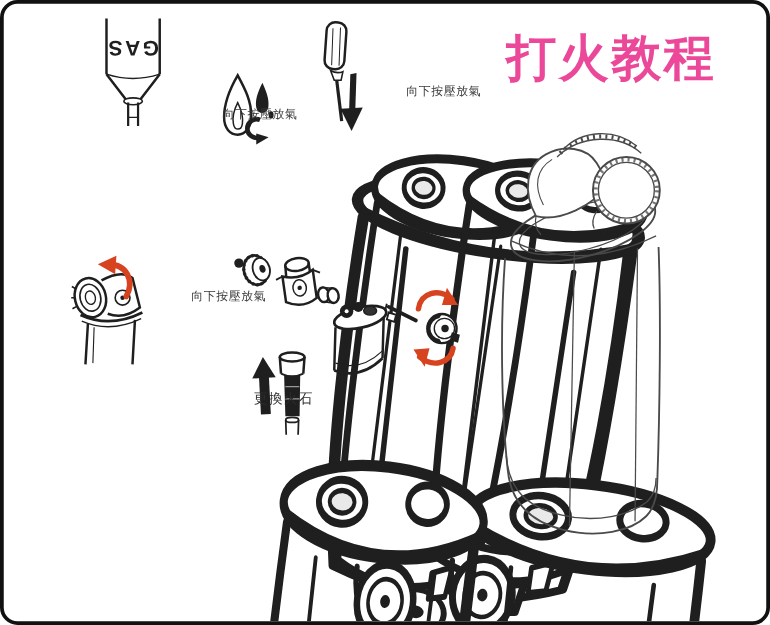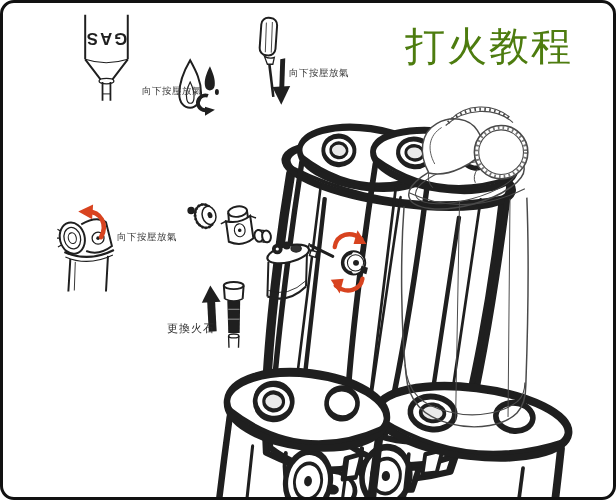--- a/index.html
+++ b/index.html
@@ -4,24 +4,24 @@
 <style>
   :root{
     --background:#ffffff; --frame:#111111; --ink:#1f1f1f; --ink-soft:#4a4a4a;
     --label:#3b3b3b; --accent-red:#d8431f;
   }
   html,body{margin:0;padding:0;background:#fff;}
   body{font-family:"Liberation Sans",sans-serif;}
   .frame{position:relative;width:616px;height:500px;box-sizing:border-box;
          border:3px solid var(--frame);border-radius:14px;background:var(--background);overflow:hidden;}
   .art{position:absolute;left:0;top:0;width:100%;height:100%;}
-  .lbl{position:absolute;font-size:9.5px;letter-spacing:0.5px;color:var(--label);white-space:nowrap;}
+  .lbl{position:absolute;font-size:9.5px;letter-spacing:0.5px;color:var(--label);white-space:nowrap;margin-left:36px;}
   .lbl.big{font-size:11px;letter-spacing:1px;color:#2c2c2c;}
-  .title{position:absolute;left:402px;top:16px;font-size:40px;font-weight:400;
-         letter-spacing:2px;color:#4d7c0f;white-space:nowrap;}
+  .title{position:absolute;left:402px;top:16px;font-size:40px;font-weight:700;
+         letter-spacing:2px;color:#ec4899;white-space:nowrap;}
   
   .ink-s{stroke:var(--ink);} .ink-f{fill:var(--ink);}
   .soft-s{stroke:var(--ink-soft);}
   .red-s{stroke:var(--accent-red);} .red-f{fill:var(--accent-red);}
   .lighter-use{stroke:var(--ink);color:var(--ink);}
   .gas-text{fill:var(--ink);font:600 17px "Liberation Sans",sans-serif;letter-spacing:2px;}
 </style>
 </head>
 <body>
 
@@ -207,16 +207,16 @@
       <circle cx="503" cy="151" r="22.6" stroke-width="1.1"></circle>
       <circle cx="503" cy="151" r="24.8" stroke-width="3.2" stroke-dasharray="1.7,3.2" opacity="0.75"></circle>
       <path d="M479,168 Q474,176 477,182" stroke-width="1"></path>
       <path d="M430,172 Q428,181 434,187" stroke-width="1"></path>
     </g>
   </svg>
 
   <span class="lbl" style="left:139px;top:82px">向下按壓放氣</span>
   <span class="lbl" style="left:286px;top:64px">向下按壓放氣</span>
   <span class="lbl" style="left:114px;top:228px">向下按壓放氣</span>
-  <span class="lbl big" style="left:164px;top:318px">更換火石</span>
+  <span class="lbl big" style="left:164px;top:308px">更換火石</span>
 
   <div class="title">打火教程</div>
 </div>
 
 </body></html>

